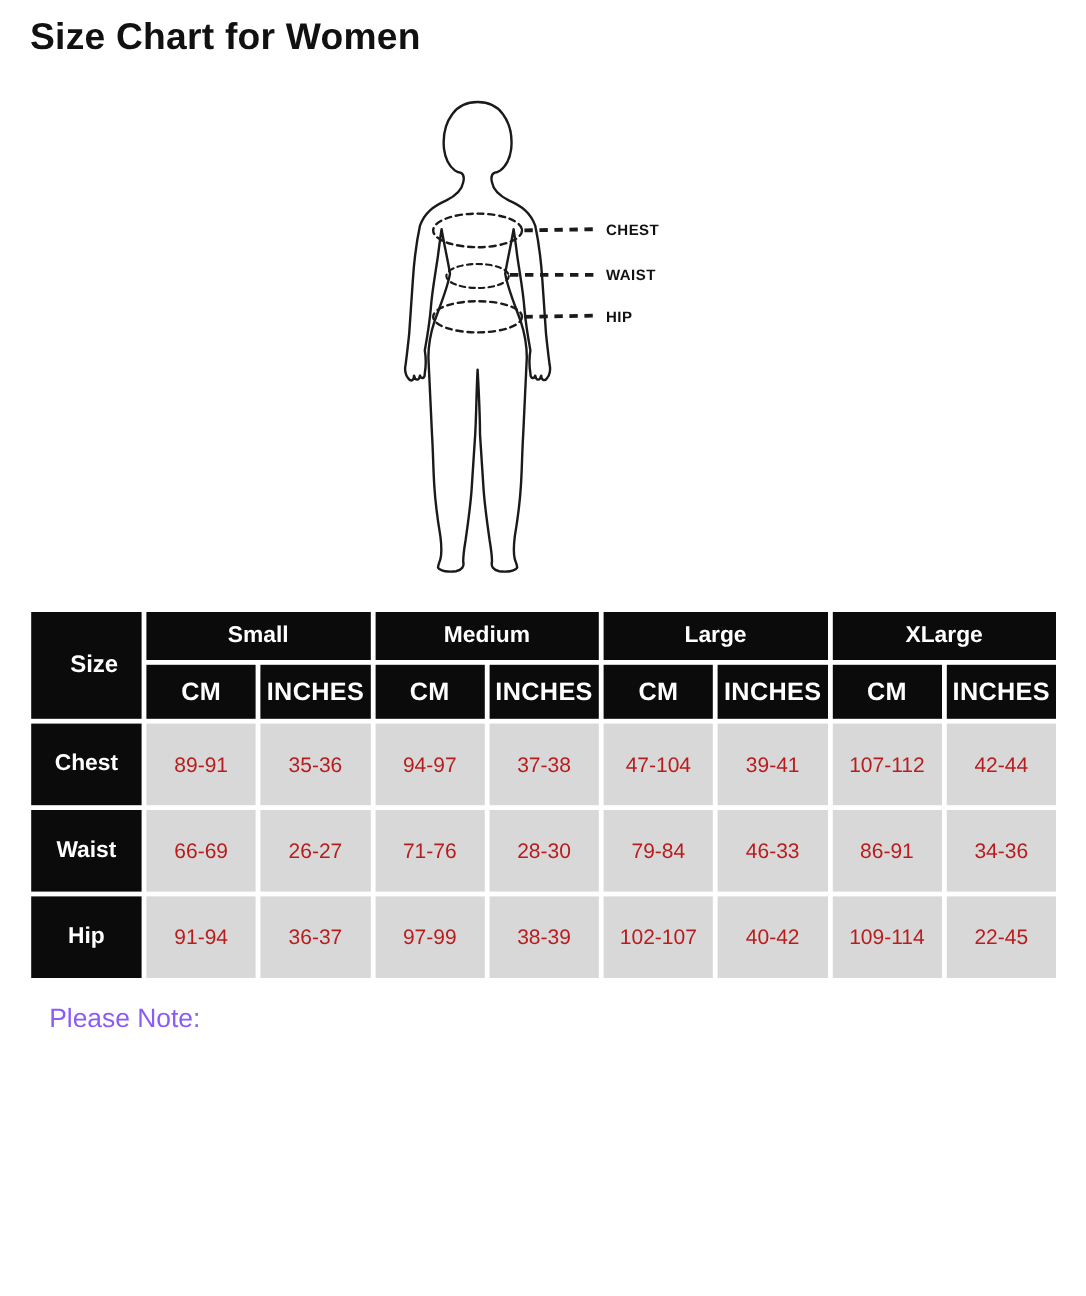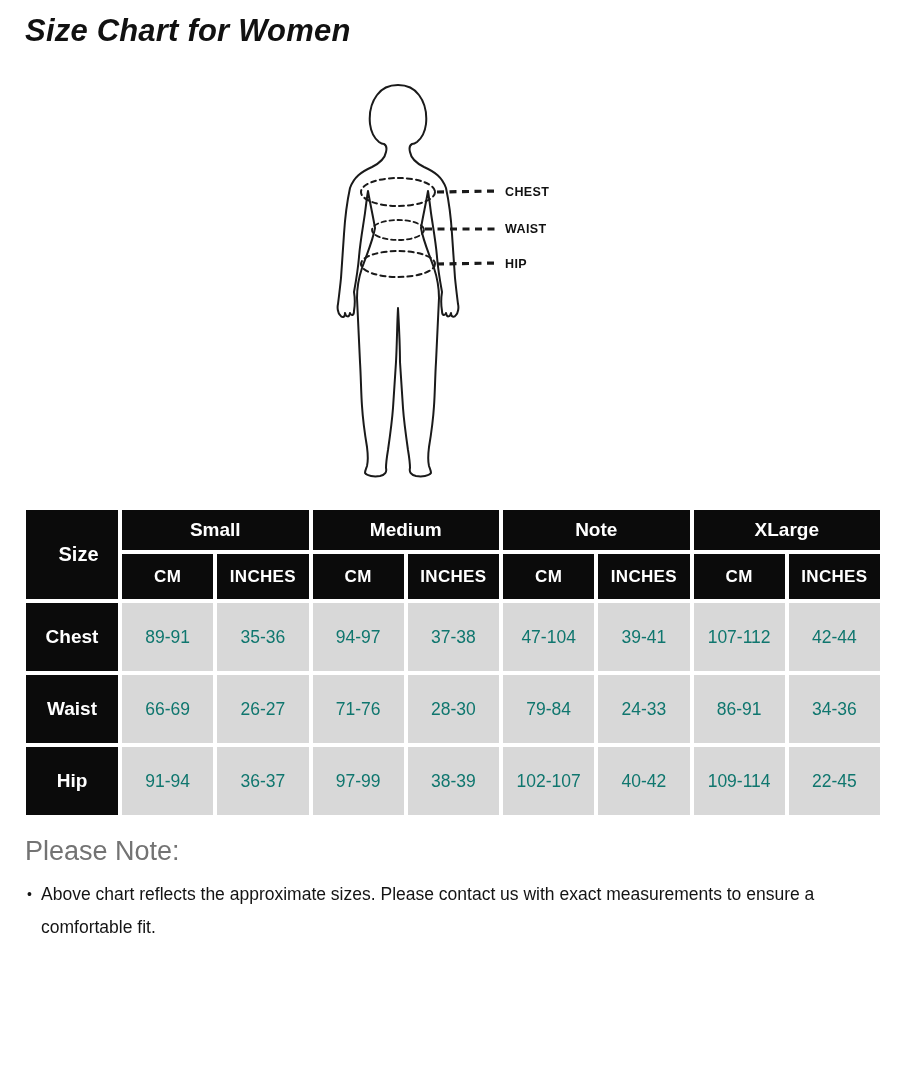--- a/index.html
+++ b/index.html
@@ -12,21 +12,20 @@
   }
 
   
   .page-title {
     position: absolute;
     left: 25px; top: 13px;
     font-size: 31px;
     font-weight: bold;
     color: #111111;
     letter-spacing: 0.2px;
-    font-style: italic;
   }
 
   
   .figure-wrap { position: absolute; left: 300px; top: 78px; width: 300px; height: 405px; }
   .figure-wrap svg { display: block; }
   .measure-label {
     position: absolute;
     font-size: 12.5px;
     font-weight: bold;
     color: #111111;
@@ -50,41 +49,42 @@
     vertical-align: middle;
     overflow: hidden;
   }
   .size-table .hdr {
     background: #0b0b0b;
     color: #ffffff;
     font-weight: bold;
   }
   .size-table .corner-cell { font-size: 20px; padding-left: 13px; }
   .size-table .group-cell  { font-size: 19px; height: 40px; }
-  .size-table .unit-cell   { font-size: 17px; height: 45px; letter-spacing: 0.3px; margin-top: 36px; }
+  .size-table .unit-cell   { font-size: 21px; height: 45px; letter-spacing: 0.3px; margin-top: 36px; }
   .size-table .rowlabel-cell { font-size: 19px; }
   .size-table td.data-cell {
     background: #d8d8d8;
-    color: #0f766e;
+    color: #b91c1c;
     font-size: 17.5px;
     font-weight: normal;
     height: 68px;
   }
 
   
   .notes {
     position: absolute;
     left: 25px; top: 836px;
     width: 842px;
   }
   .notes-heading {
-    font-size: 27px;
+    font-size: 22px;
     font-weight: normal;
-    color: #737373;
+    color: #8b5cf6;
     margin-bottom: 11px;
+    margin-left: 16px;
   }
   .notes-list { list-style: none; }
   .notes-list li {
     position: relative;
     padding-left: 16px;
     font-size: 17.5px;
     line-height: 33px;
     color: #141414;
     margin-bottom: 2px;
     max-width: 822px;
@@ -195,21 +195,21 @@
       <col>
       <col>
       <col>
       <col>
   </colgroup>
   <thead>
     <tr>
       <th class="hdr corner-cell" rowspan="2">Size</th>
       <th class="hdr group-cell" colspan="2">Small</th>
       <th class="hdr group-cell" colspan="2">Medium</th>
-      <th class="hdr group-cell" colspan="2">Note</th>
+      <th class="hdr group-cell" colspan="2">Large</th>
       <th class="hdr group-cell" colspan="2">XLarge</th>
     </tr>
     <tr>
       <th class="hdr unit-cell">CM</th>
       <th class="hdr unit-cell">INCHES</th>
       <th class="hdr unit-cell">CM</th>
       <th class="hdr unit-cell">INCHES</th>
       <th class="hdr unit-cell">CM</th>
       <th class="hdr unit-cell">INCHES</th>
       <th class="hdr unit-cell">CM</th>
@@ -228,36 +228,35 @@
       <td class="data-cell">107-112</td>
       <td class="data-cell">42-44</td>
     </tr>
     <tr>
       <th class="hdr rowlabel-cell">Waist</th>
       <td class="data-cell">66-69</td>
       <td class="data-cell">26-27</td>
       <td class="data-cell">71-76</td>
       <td class="data-cell">28-30</td>
       <td class="data-cell">79-84</td>
-      <td class="data-cell">24-33</td>
+      <td class="data-cell">46-33</td>
       <td class="data-cell">86-91</td>
       <td class="data-cell">34-36</td>
     </tr>
     <tr>
       <th class="hdr rowlabel-cell">Hip</th>
       <td class="data-cell">91-94</td>
       <td class="data-cell">36-37</td>
       <td class="data-cell">97-99</td>
       <td class="data-cell">38-39</td>
       <td class="data-cell">102-107</td>
       <td class="data-cell">40-42</td>
       <td class="data-cell">109-114</td>
       <td class="data-cell">22-45</td>
     </tr>
   </tbody>
 </table>
 
 <div class="notes">
   <div class="notes-heading">Please Note:</div>
   <ul class="notes-list">
-    <li>Above chart reflects the approximate sizes. Please contact us with exact measurements to ensure a comfortable fit.</li>
   </ul>
 </div>
 
 </body></html>

